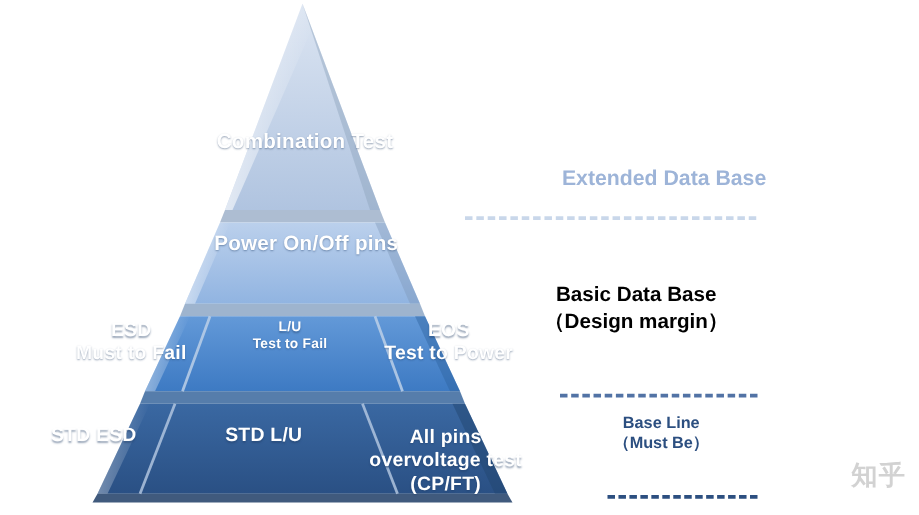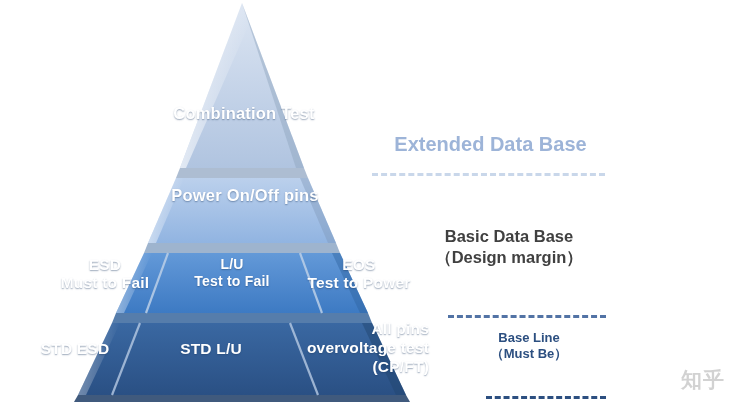--- a/index.html
+++ b/index.html
@@ -24,42 +24,42 @@
     line-height:1.18;
     letter-spacing:.2px;
     text-shadow:0 1px 1.5px rgba(30,60,100,.45);
     white-space:pre-line;
     pointer-events:none;
   }
   #lbl-combination { left:160px; top:104px; width:168px; font-size:16.5px; }
   #lbl-poweronoff  { left:140px; top:186px; width:210px; font-size:16.5px; }
 
   #lbl-esd  { left:46px;  top:256px; width:118px; font-size:15.5px; }
-  #lbl-lu   { left:168px; top:256px; width:128px; font-size:14px; }
+  #lbl-lu   { left:168px; top:256px; width:128px; font-size:11px; }
   #lbl-eos  { left:300px; top:256px; width:118px; font-size:15.5px; }
 
   #lbl-stdesd { left:16px;  top:340px; width:118px; font-size:15.5px; }
   #lbl-stdlu  { left:152px; top:340px; width:118px; font-size:15.5px; }
-  #lbl-allpins{ left:284px; top:320px; width:145px; font-size:15.5px; text-align:right; line-height:1.22; }
+  #lbl-allpins{ left:284px; top:341px; width:145px; font-size:15.5px; text-align:center; line-height:1.22; }
 
   
   .side-label {
     position:absolute;
     font-weight:bold;
     text-align:center;
     line-height:1.25;
     white-space:pre-line;
   }
   #side-extended {
     left:368px; top:132px; width:245px;
-    font-size:20px; color:#9db4d8;
+    font-size:17px; color:#9db4d8;text-align:right;
   }
   #side-basic {
     left:398px; top:226px; width:222px;
-    font-size:16.5px; color:#404040;
+    font-size:16.5px; color:#000000;
   }
   #side-baseline {
     left:440px; top:330px; width:178px;
     font-size:13px; color:#2c4f80;
   }
 
   
   .dash-line { position:absolute; height:0; border-top-style:dashed; }
   #dash-top    { left:372px; top:173px; width:233px; border-top:3px dashed #c9d7ea; }
   #dash-middle { left:448px; top:315px; width:158px; border-top:3px dashed #5273a5; }

